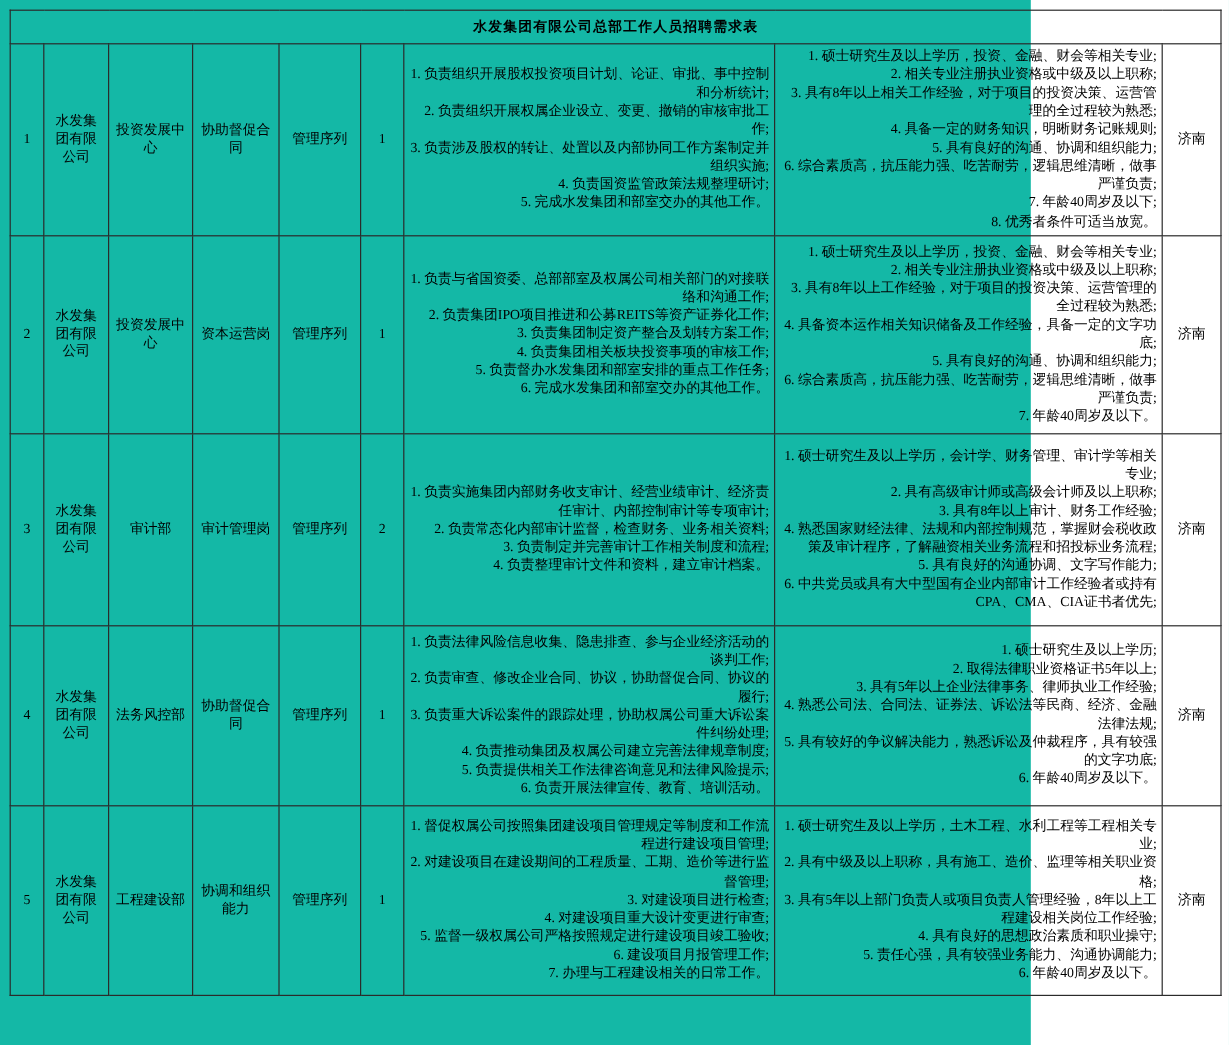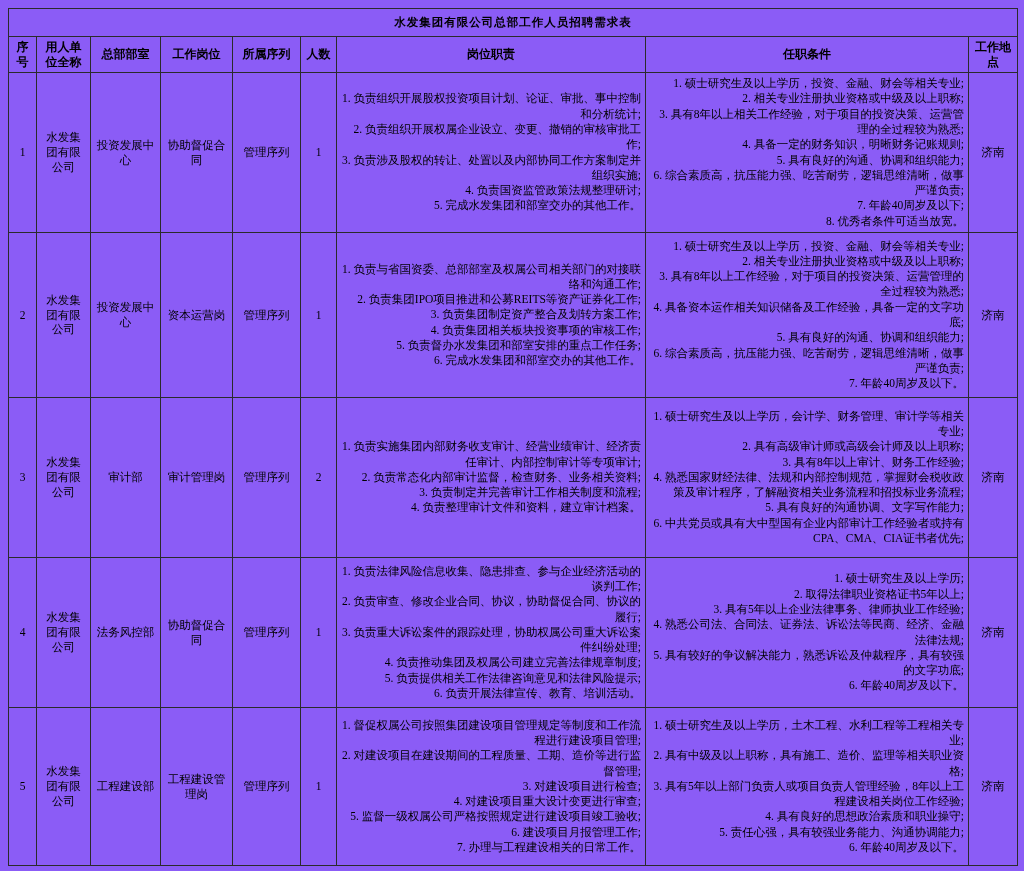--- a/index.html
+++ b/index.html
@@ -3,23 +3,23 @@
 <meta charset="utf-8">
 <style>
   html, body {
     margin: 0;
     padding: 0;
     background: #ffffff;
     color: #000000;
     font-family: "Liberation Serif", "DejaVu Serif", serif;
   }
   .page {
-    width: 1024px;
+    width: 859px;
     height: 871px;
-    background: #8b5cf6;
+    background: #14b8a6;
     box-sizing: border-box;
     padding: 8px 0 0 8px;
   }
   table.recruit {
     border-collapse: collapse;
     table-layout: fixed;
     width: 1009px;
   }
   table.recruit td, table.recruit th {
     border: 1px solid #2b2b2b;
@@ -68,31 +68,20 @@
       <col style="width:72px">
       <col style="width:68px">
       <col style="width:36px">
       <col style="width:309px">
       <col style="width:323px">
       <col style="width:49px">
     </colgroup>
     <tbody>
       <tr>
         <th class="title-cell" colspan="9">水发集团有限公司总部工作人员招聘需求表</th>
-      </tr>
-      <tr class="head">
-        <th>序号</th>
-        <th>用人单位全称</th>
-        <th>总部部室</th>
-        <th>工作岗位</th>
-        <th>所属序列</th>
-        <th>人数</th>
-        <th>岗位职责</th>
-        <th>任职条件</th>
-        <th>工作地点</th>
       </tr>
 
       <tr class="r1">
         <td class="c">1</td>
         <td class="c">水发集团有限公司</td>
         <td class="c">投资发展中心</td>
         <td class="c">协助督促合同</td>
         <td class="c">管理序列</td>
         <td class="c">1</td>
         <td class="long">1. 负责组织开展股权投资项目计划、论证、审批、事中控制和分析统计;
@@ -173,21 +162,21 @@
 4. 熟悉公司法、合同法、证券法、诉讼法等民商、经济、金融法律法规;
 5. 具有较好的争议解决能力，熟悉诉讼及仲裁程序，具有较强的文字功底;
 6. 年龄40周岁及以下。</td>
         <td class="c">济南</td>
       </tr>
 
       <tr class="r5">
         <td class="c">5</td>
         <td class="c">水发集团有限公司</td>
         <td class="c">工程建设部</td>
-        <td class="c">工程建设管理岗</td>
+        <td class="c">协调和组织能力</td>
         <td class="c">管理序列</td>
         <td class="c">1</td>
         <td class="long">1. 督促权属公司按照集团建设项目管理规定等制度和工作流程进行建设项目管理;
 2. 对建设项目在建设期间的工程质量、工期、造价等进行监督管理;
 3. 对建设项目进行检查;
 4. 对建设项目重大设计变更进行审查;
 5. 监督一级权属公司严格按照规定进行建设项目竣工验收;
 6. 建设项目月报管理工作;
 7. 办理与工程建设相关的日常工作。</td>
         <td class="long">1. 硕士研究生及以上学历，土木工程、水利工程等工程相关专业;

